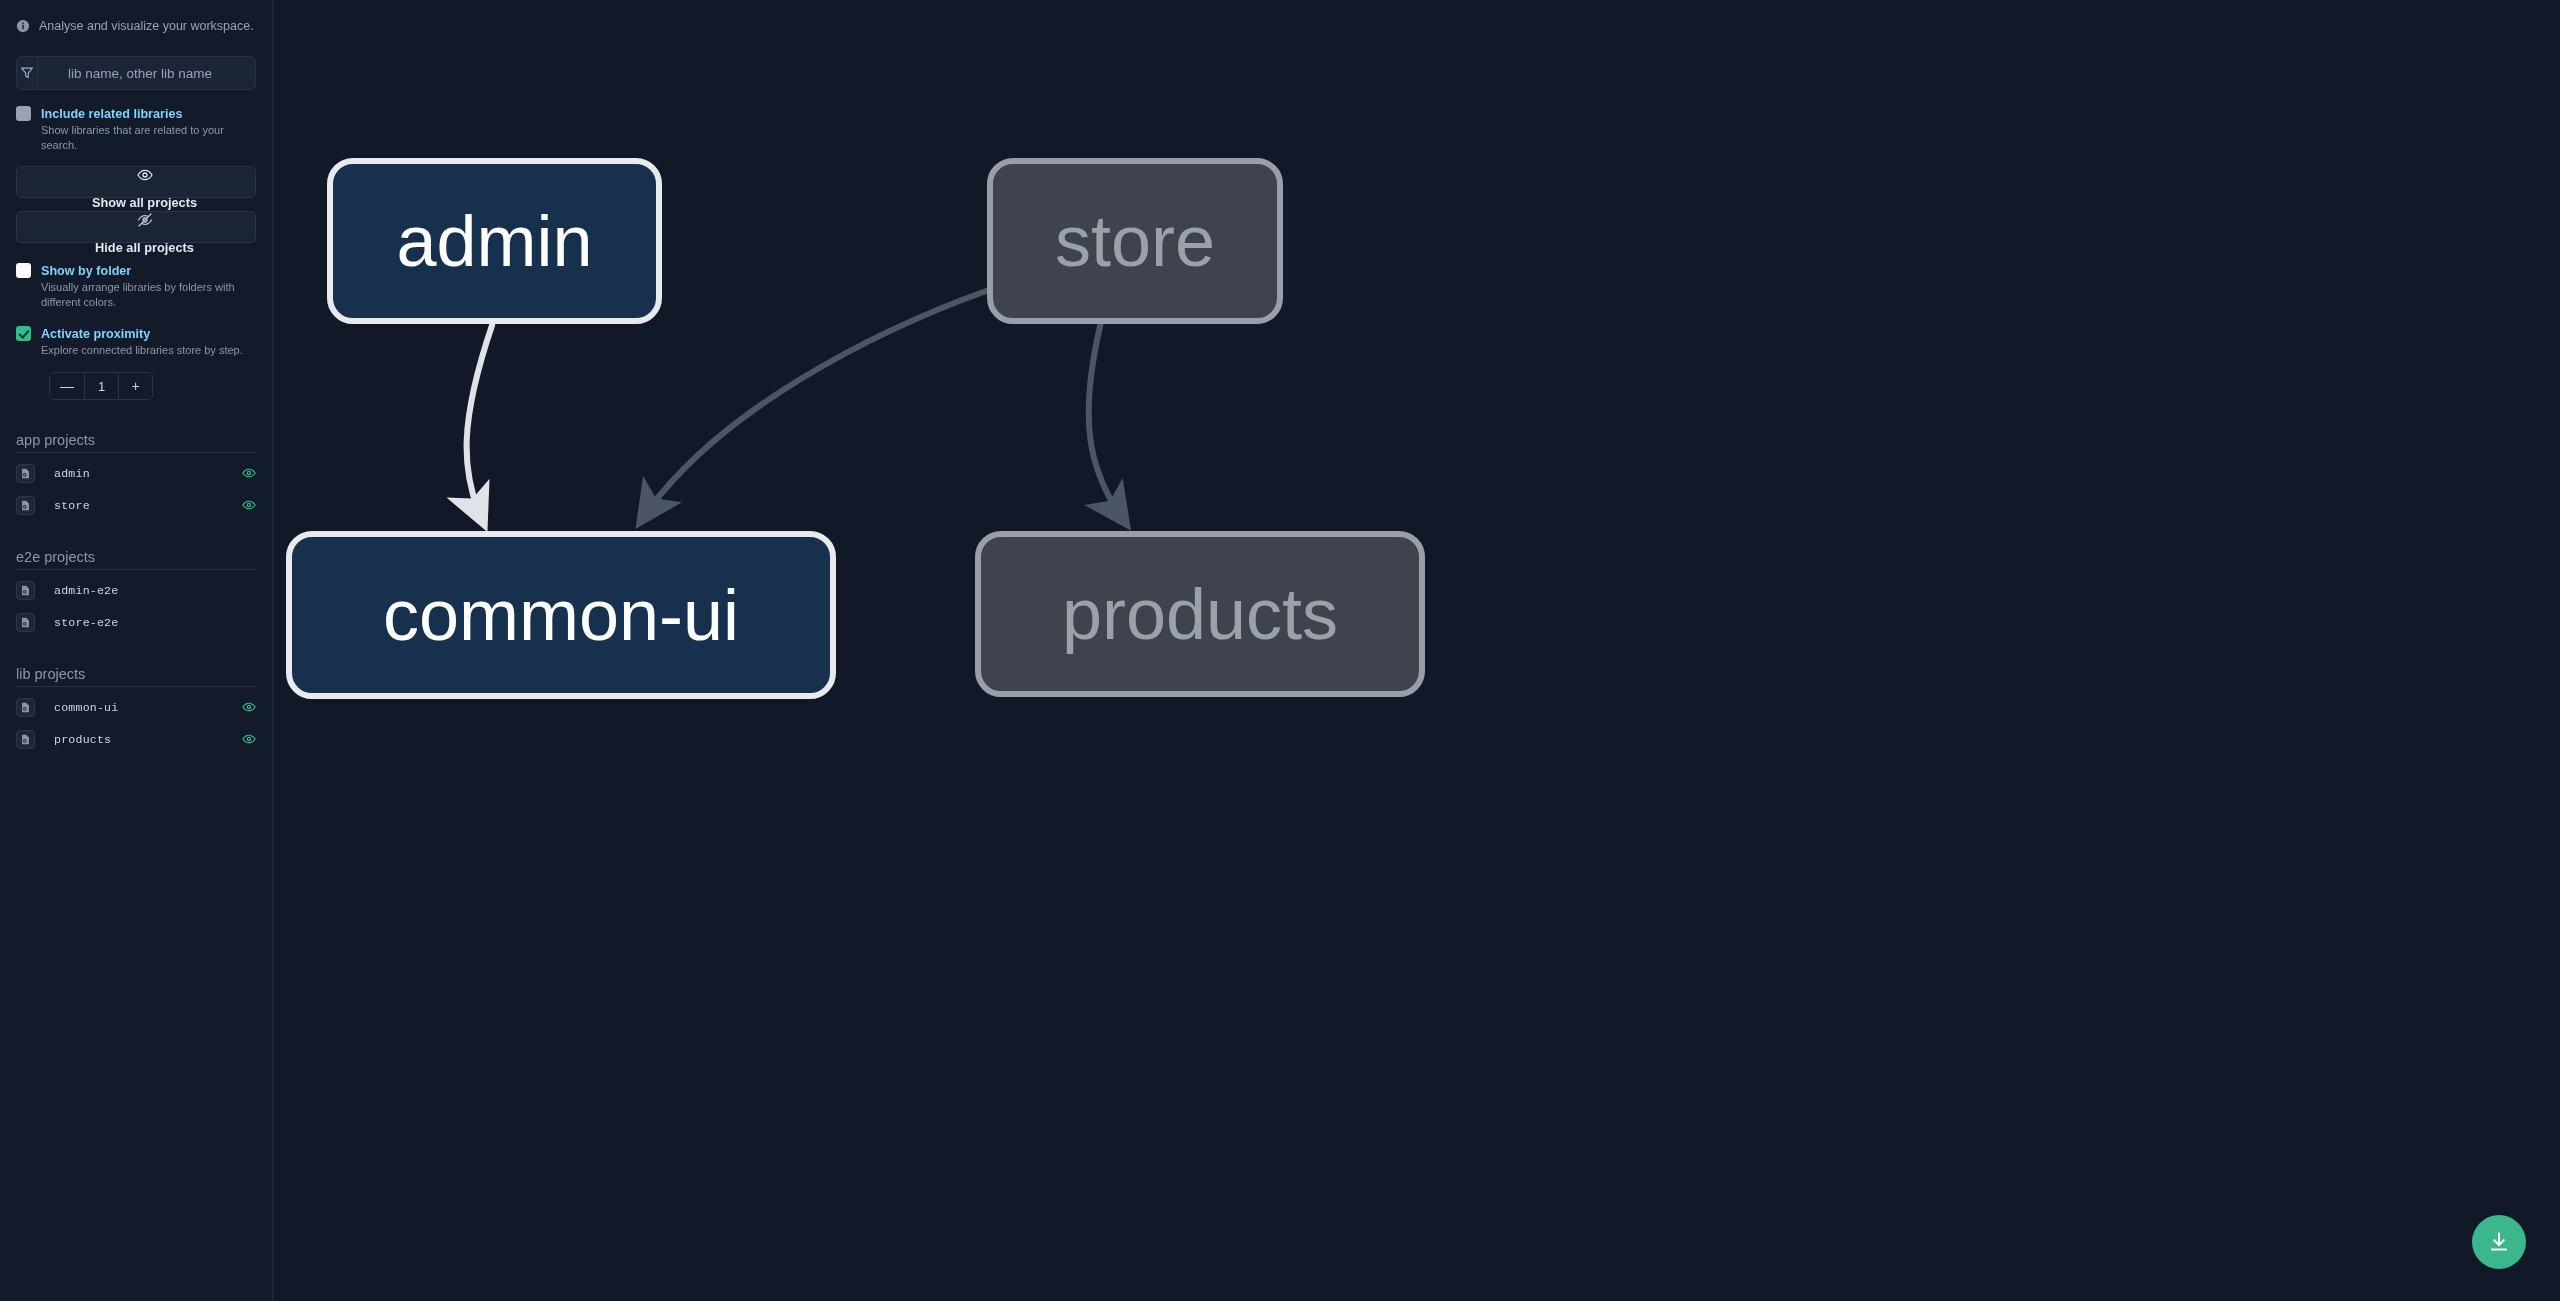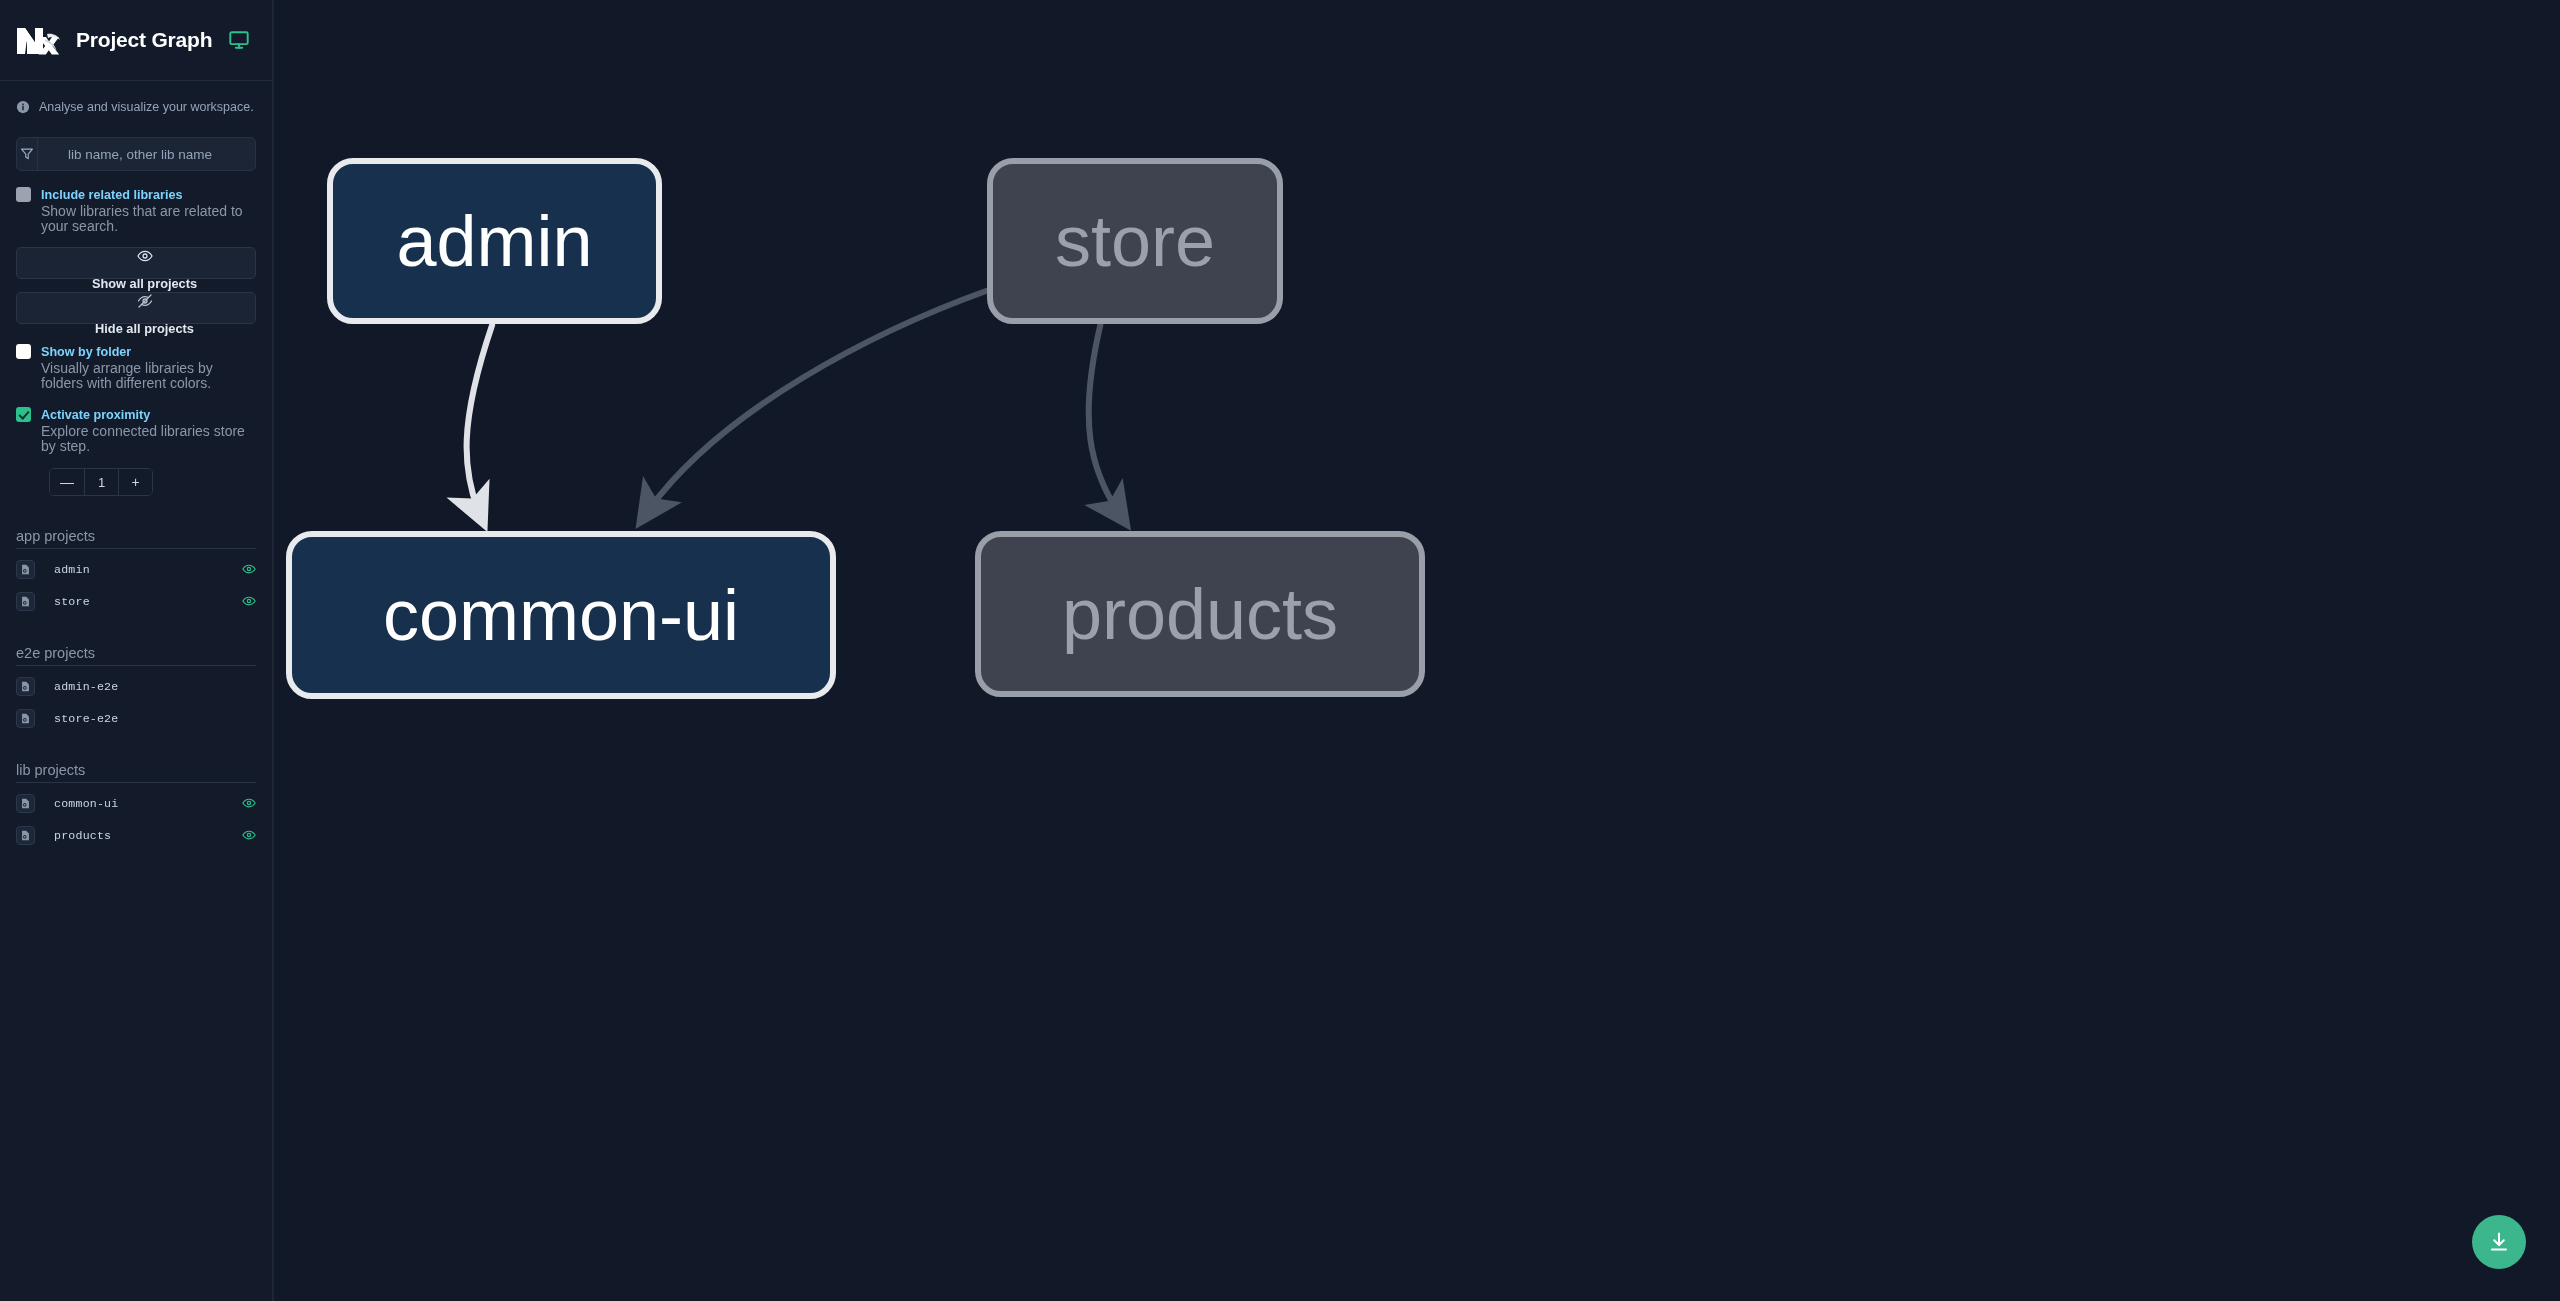--- a/index.html
+++ b/index.html
@@ -79,21 +79,21 @@
   .cb.green { background: #2ec08c; }
   .cb.green::after {
     content: "";
     position: absolute; left: 4.5px; top: 1.5px;
     width: 4px; height: 8px;
     border: solid #11312a; border-width: 0 2px 2px 0;
     transform: rotate(42deg);
   }
   .check-text { flex: 1; }
   .check-title { color: #7dd3fc; font-size: 12.6px; font-weight: 700; line-height: 16px; }
-  .check-desc { color: #8b97a8; font-size: 14px; line-height: 15px; margin-top: 1px; }
+  .check-desc { color: #8b97a8; font-size: 11px; line-height: 15px; margin-top: 1px; }
 
   .btn {
     margin-top: 13px;
     width: 100%; height: 32px;
     background: #1a2434;
     border: 1px solid #2a real; border: 1px solid #2a3548;
     border-radius: 5px;
     display: flex; align-items: center; gap: 12px;
     padding-left: 17px;
     color: #e2e8f0; font-size: 12.8px; font-weight: 700;
@@ -189,39 +189,20 @@
   }
   .dl-btn svg { width: 24px; height: 24px; display:block; }
 </style>
 </head>
 <body>
 
 <div id="app">
 
   <aside class="sidebar">
 
-    <div class="sb-header">
-      <span class="nx-logo">
-        <svg viewBox="0 0 46 40" width="46" height="40">
-          <path fill="#ffffff" d="M3 34 L3 8 L11 8 L21 22.5 L21 8 L29 8 L29 20 L22.5 20 L21 34 L13 34 L13 19 L11 34 Z"></path>
-          <path fill="#ffffff" d="M3 8 h8 l10 14.5 V8 h8 v26 h-8 L11 19.5 V34 H3 Z"></path>
-          <path fill="#ffffff" d="M24.5 17 h7.5 l3 4.5 l3 -4.5 h7 l-6.6 9 l6.8 8.5 h-7.4 l-3 -4.3 l-3 4.3 h-7.4 l6.8 -8.5 z"></path>
-          <path fill="#e9edf2" d="M33 14 c5 -1 11 1 13 6 c-3 -3 -8 -4 -12 -2 z"></path>
-          <path fill="#cfd8e3" d="M30.5 21 c4.5 1.5 9.5 5 12 10 c-1 -6 -6 -10 -11 -11.5 z"></path>
-        </svg>
-      </span>
-      <span class="sb-title">Project Graph</span>
-      <span class="monitor-icon">
-        <svg viewBox="0 0 24 24" width="22" height="22" fill="none" stroke="#2ec08c" stroke-width="2.1" stroke-linecap="round" stroke-linejoin="round">
-          <rect x="2.5" y="3.5" width="19" height="13" rx="1.6"></rect>
-          <line x1="8.5" y1="20.5" x2="15.5" y2="20.5"></line>
-          <line x1="12" y1="16.5" x2="12" y2="20.5"></line>
-        </svg>
-      </span>
-    </div>
 
     <div class="sb-tagline">
       <span class="info-icon">
         <svg viewBox="0 0 16 16" width="14" height="14">
           <circle cx="8" cy="8" r="7" fill="#8b97a8"></circle>
           <rect x="7.2" y="6.6" width="1.6" height="5" fill="#131b2b"></rect>
           <rect x="7.2" y="4.1" width="1.6" height="1.7" fill="#131b2b"></rect>
         </svg>
       </span>
       <span>Analyse and visualize your workspace.</span>

